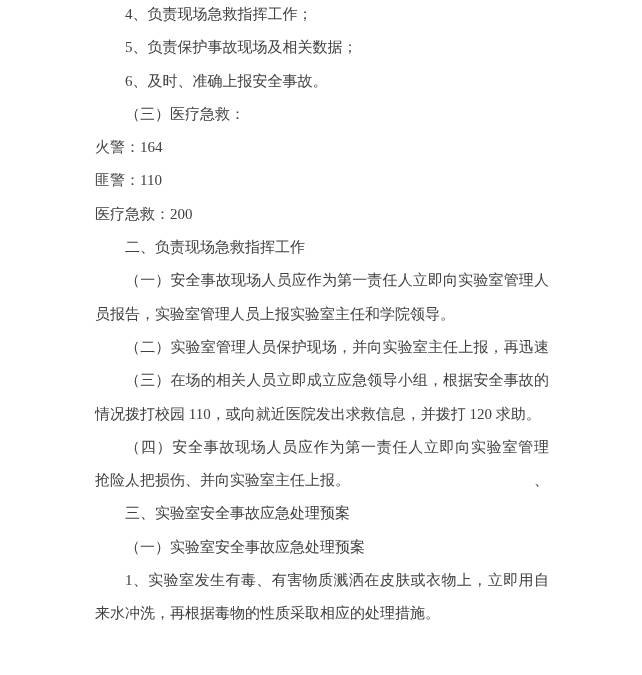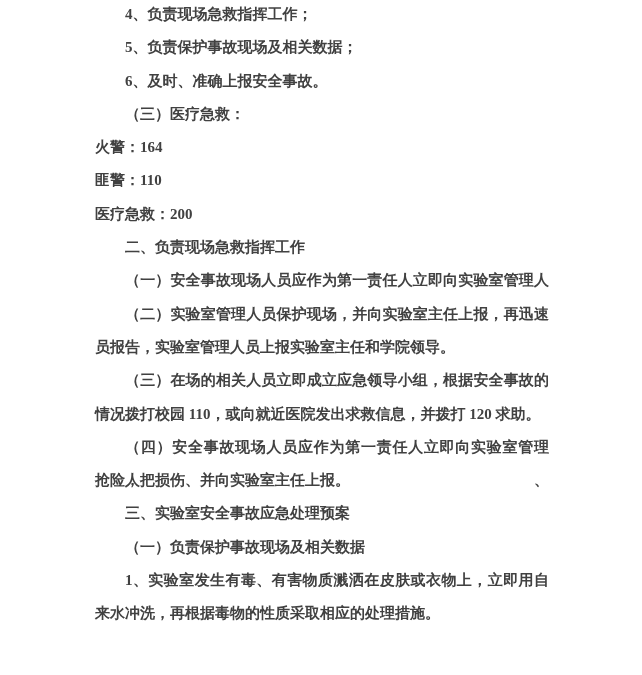--- a/index.html
+++ b/index.html
@@ -7,21 +7,20 @@
     padding: 0;
     background: #ffffff;
   }
   .page {
     position: relative;
     width: 642px;
     height: 675px;
     background: #ffffff;
     overflow: hidden;
     font-family: "Liberation Serif", "DejaVu Serif", serif;
-    font-weight: bold;
   }
   .textblock {
     position: absolute;
     left: 95px;
     top: -2px;
     width: 454px;
     font-size: 15px;
     line-height: 33.3px;
     color: #414141;
   }
@@ -47,24 +46,24 @@
   <div class="textblock" id="textblock" style="color: rgb(65, 65, 65);">
       <div class="line indent">4、负责现场急救指挥工作；</div>
       <div class="line indent">5、负责保护事故现场及相关数据；</div>
       <div class="line indent">6、及时、准确上报安全事故。</div>
       <div class="line indent">（三）医疗急救：</div>
       <div class="line">火警：164</div>
       <div class="line">匪警：110</div>
       <div class="line">医疗急救：200</div>
       <div class="line indent">二、负责现场急救指挥工作</div>
       <div class="line indent justify">（一）安全事故现场人员应作为第一责任人立即向实验室管理人</div>
+      <div class="line">员报告，实验室管理人员上报实验室主任和学院领导。</div>
       <div class="line indent justify">（二）实验室管理人员保护现场，并向实验室主任上报，再迅速</div>
-      <div class="line">员报告，实验室管理人员上报实验室主任和学院领导。</div>
       <div class="line indent justify">（三）在场的相关人员立即成立应急领导小组，根据安全事故的</div>
       <div class="line">情况拨打校园 110，或向就近医院发出求救信息，并拨打 120 求助。</div>
       <div class="line indent justify">（四）安全事故现场人员应作为第一责任人立即向实验室管理人、</div>
       <div class="line">抢险，把损伤、并向实验室主任上报。</div>
       <div class="line indent">三、实验室安全事故应急处理预案</div>
-      <div class="line indent">（一）负责保护事故现场及相关数据</div>
+      <div class="line indent">（一）实验室安全事故应急处理预案</div>
       <div class="line indent justify">1、实验室发生有毒、有害物质溅洒在皮肤或衣物上，立即用自</div>
       <div class="line">来水冲洗，再根据毒物的性质采取相应的处理措施。</div>
     </div>
 </div>
 
 </body></html>

